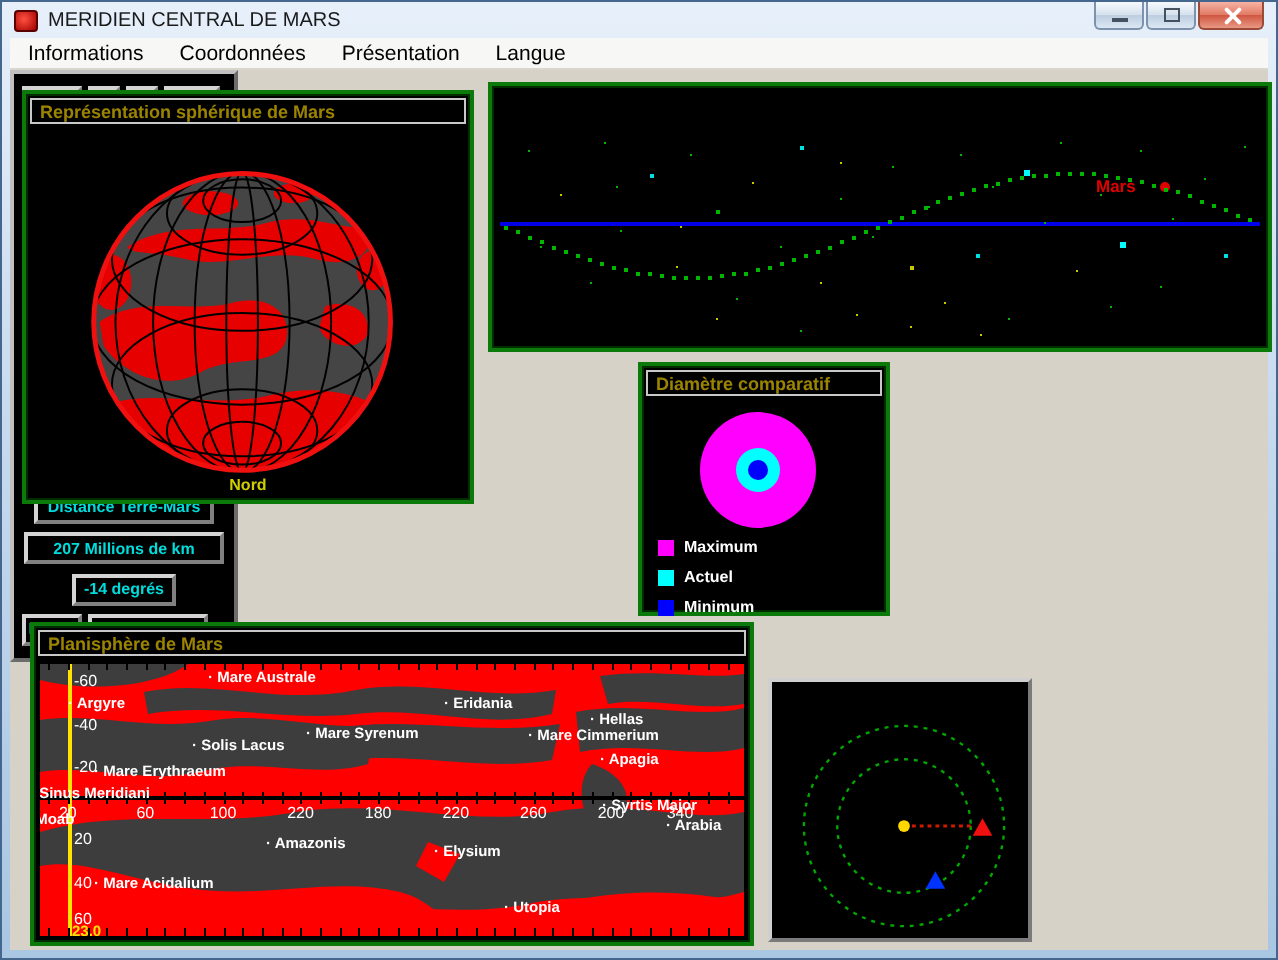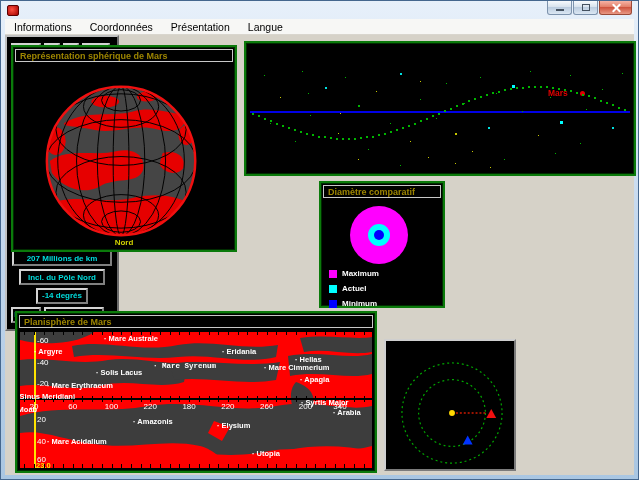--- a/index.html
+++ b/index.html
@@ -75,20 +75,21 @@
   .db{height:16px;background:#000;border:2px outset #d4d4d4;color:#00dcdc;font-size:8px;font-weight:bold;
     display:flex;align-items:center;justify-content:center;white-space:nowrap;padding:0 1px;overflow:hidden;}
 </style>
 </head>
 <body>
 
 <div class="window">
 
   <div class="titlebar">
     <span class="app-icon"></span>
+    <span class="title-text">MERIDIEN CENTRAL DE MARS</span>
   </div>
   <div class="win-buttons">
     <div class="wbtn">
         <span class="glyph-min"></span>
       </div>
     <div class="wbtn">
         <span class="glyph-max"></span>
       </div>
     <div class="wbtn close">
       <span class="glyph-x-a"></span>
@@ -426,21 +427,21 @@
           <div class="lon-label" style="left: 311px; top: 70px;">340</div>
           <div class="lat-label" style="left: 17px; top: 4px;">-60</div>
           <div class="lat-label" style="left: 17px; top: 26px;">-40</div>
           <div class="lat-label" style="left: 17px; top: 47px;">-20</div>
           <div class="lat-label" style="left: 17px; top: 83px;">20</div>
           <div class="lat-label" style="left: 17px; top: 105px;">40</div>
           <div class="lat-label" style="left: 17px; top: 123px;">60</div>
           <div class="feature" style="left: 84px; top: 2px;">Mare Australe</div>
           <div class="feature" style="left: 14px; top: 15px;">Argyre</div>
           <div class="feature" style="left: 76px; top: 36px;">Solis Lacus</div>
-          <div class="feature" style="left: 133px; top: 30px; font-family: Liberation Mono, monospace;">Mare Syrenum</div>
+          <div class="feature" style="left: 133px; top: 30px;">Mare Syrenum</div>
           <div class="feature" style="left: 27px; top: 49px;">Mare Erythraeum</div>
           <div class="feature" style="left: -5px; top: 60px;">Sinus Meridiani</div>
           <div class="feature" style="left: 202px; top: 15px;">Eridania</div>
           <div class="feature" style="left: 200px; top: 31px; margin-left: 44px;">Mare Cimmerium</div>
           <div class="feature" style="left: 275px; top: 23px;">Hellas</div>
           <div class="feature" style="left: 280px; top: 43px;">Apagia</div>
           <div class="feature" style="left: 281px; top: 66px;">Syrtis Major</div>
           <div class="feature" style="left: 313px; top: 76px;">Arabia</div>
           <div class="feature" style="left: 113px; top: 85px;">Amazonis</div>
           <div class="feature" style="left: 197px; top: 89px;">Elysium</div>
@@ -505,23 +506,20 @@
         <div class="drow center">
           <div class="db value" style="width: 24px;">6.7</div>
         </div>
         <div class="drow center">
           <div class="db label" style="width: 90px;">Distance Terre-Mars</div>
         </div>
         <div class="drow center">
           <div class="db value" style="width: 100px;">207 Millions de km</div>
         </div>
         <div class="drow center">
-          <div class="db label" style="width: 86px;">Incl. du Pôle Nord</div>
-        </div>
-        <div class="drow center">
           <div class="db value" style="width: 52px;">-14 degrés</div>
         </div>
         <div class="drow">
           <div class="db label" style="width: 30px;">Phase</div>
           <div class="db value" style="width: 60px;">42.8 degrés</div>
         </div>
       </div>
 
   </div>
 </div>

